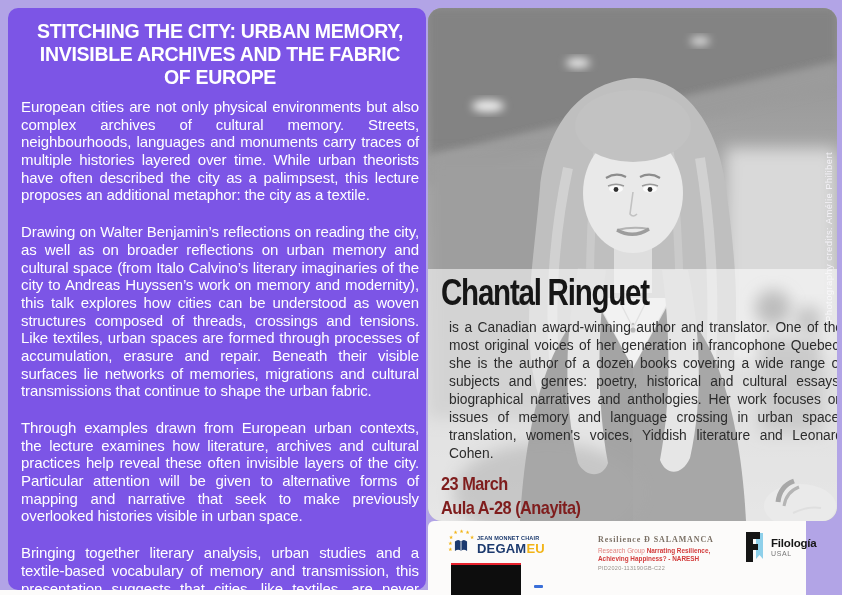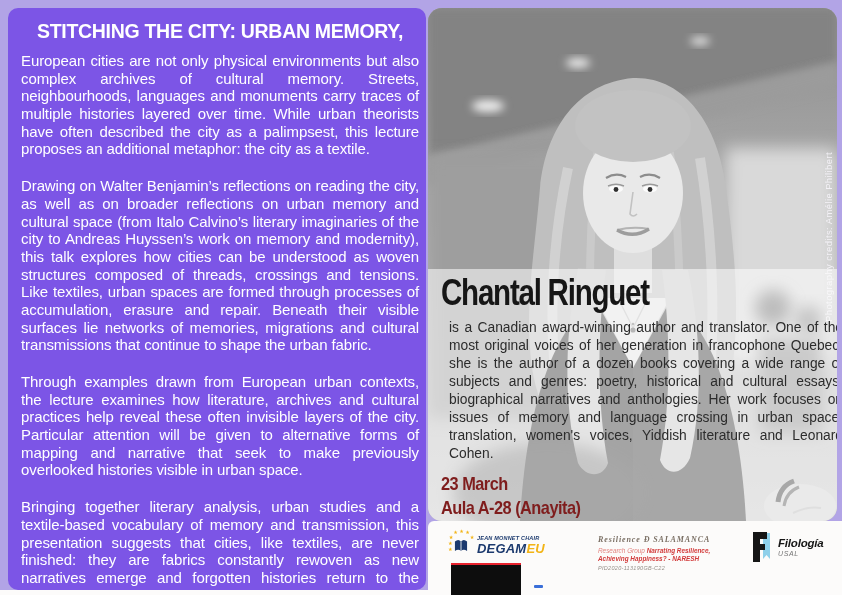--- a/index.html
+++ b/index.html
@@ -53,22 +53,22 @@
   }
   .bio{
     margin:8px;font-size:13.8px;line-height:1.31;color:#2c2c2c;
     text-align:justify;
   }
   .event{margin-top:3px;color:#7f1d1d;font-weight:700;font-size:19px;line-height:1.28;letter-spacing:-0.6px;}
   .event div{transform:scaleX(0.86);transform-origin:left center;white-space:nowrap;}
 
   
   .logos{
-    position:absolute;left:428px;top:521px;width:414px;height:74px;
-    background:#fcfbfa;border-top-left-radius:6px;font-style:italic;
+    position:absolute;left:428px;top:521px;width:378px;height:74px;
+    background:#fcfbfa;border-top-left-radius:6px;
   }
   .bottom-strip{position:absolute;left:0;top:590px;width:428px;height:5px;background:#fcfbfa;}
 
   .degameu{position:absolute;left:20px;top:8px;display:flex;align-items:flex-start;}
   .degameu-text{margin-left:3px;margin-top:6px;}
   .jm{font-size:5.5px;font-weight:700;color:var(--eu-navy,#1c3a6e);letter-spacing:0.2px;}
   .dg{font-size:13px;font-weight:800;color:var(--eu-navy,#1c3a6e);letter-spacing:0.2px;}
   .dg .eu{color:var(--eu-yellow,#f2b417);}
 
   .canada{
@@ -80,32 +80,34 @@
   .c1 b{font-weight:800;}
   .c2{font-size:5.5px;color:#e6e6e6;margin-top:0.5px;}
   .blue-dash{position:absolute;left:106px;top:64px;width:9px;height:3px;background:#3a6fd8;border-radius:1px;}
 
   .usal{position:absolute;left:170px;top:14px;width:130px;}
   .uni{font-family:"Liberation Serif",serif;font-size:8px;font-weight:700;color:#7b7065;letter-spacing:0.9px;margin-bottom:3px;white-space:nowrap;}
   .rg{font-size:6.4px;color:var(--usal-red,#d23b3b);line-height:1.3;font-weight:700;}
   .rg .rg-light{color:#e2837f;font-weight:400;}
   .code{font-size:5.5px;color:#969089;margin-top:1.5px;letter-spacing:0.3px;}
 
-  .filologia{position:absolute;left:322px;top:9px;display:flex;align-items:center;gap:6px;}
+  .filologia{position:absolute;left:315px;top:9px;display:flex;align-items:center;gap:6px;}
   .fi{font-size:11.5px;font-weight:800;color:#161616;letter-spacing:-0.2px;}
   .fu{font-size:7px;color:#767676;letter-spacing:0.6px;margin-top:1px;}
 </style>
 </head>
 <body>
 
 <div class="canvas">
 
   <section class="left-panel">
     <h1 class="title">
       <span>STITCHING THE CITY: URBAN MEMORY,</span>
+      <span>INVISIBLE ARCHIVES AND THE FABRIC</span>
+      <span>OF EUROPE</span>
     </h1>
     <p class="para">European cities are not only physical environments but also complex archives of cultural memory. Streets, neighbourhoods, languages and monuments carry traces of multiple histories layered over time. While urban theorists have often described the city as a palimpsest, this lecture proposes an additional metaphor: the city as a textile.</p>
     <p class="para">Drawing on Walter Benjamin’s reflections on reading the city, as well as on broader reflections on urban memory and cultural space (from Italo Calvino’s literary imaginaries of the city to Andreas Huyssen’s work on memory and modernity), this talk explores how cities can be understood as woven structures composed of threads, crossings and tensions. Like textiles, urban spaces are formed through processes of accumulation, erasure and repair. Beneath their visible surfaces lie networks of memories, migrations and cultural transmissions that continue to shape the urban fabric.</p>
     <p class="para">Through examples drawn from European urban contexts, the lecture examines how literature, archives and cultural practices help reveal these often invisible layers of the city. Particular attention will be given to alternative forms of mapping and narrative that seek to make previously overlooked histories visible in urban space.</p>
     <p class="para">Bringing together literary analysis, urban studies and a textile-based vocabulary of memory and transmission, this presentation suggests that cities, like textiles, are never finished: they are fabrics constantly rewoven as new narratives emerge and forgotten histories return to the surface.</p>
   </section>
 
   <section class="photo-card">
     <svg class="portrait" viewBox="0 0 409 513" aria-hidden="true">
       <defs>

